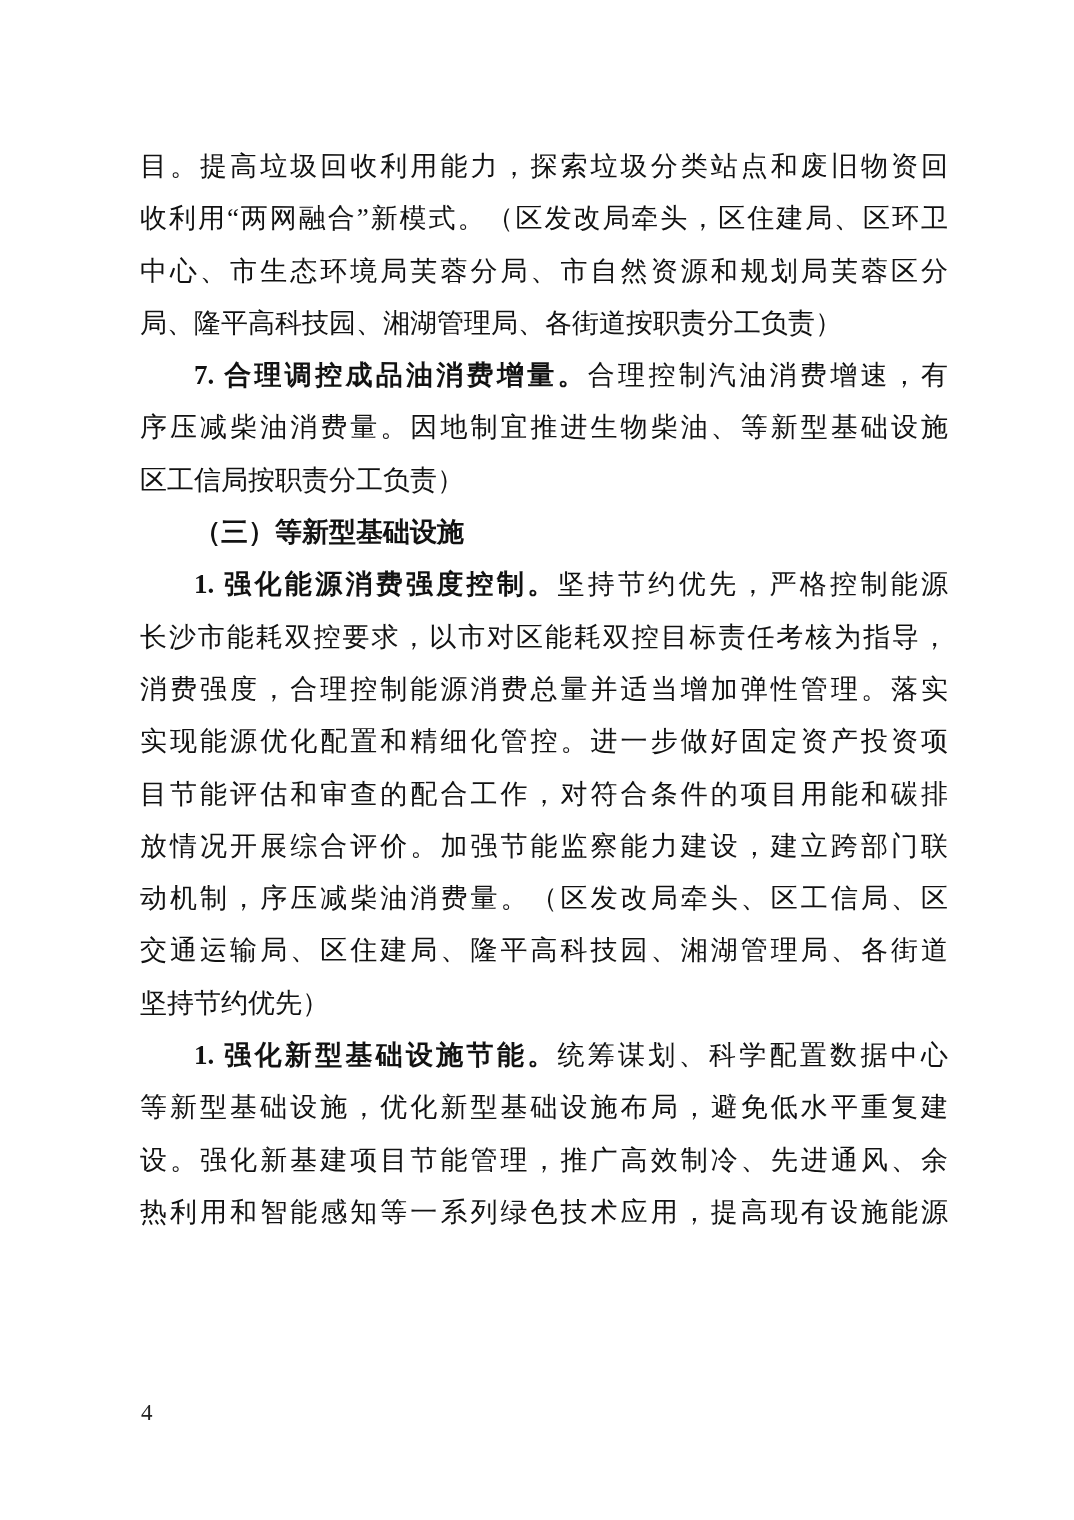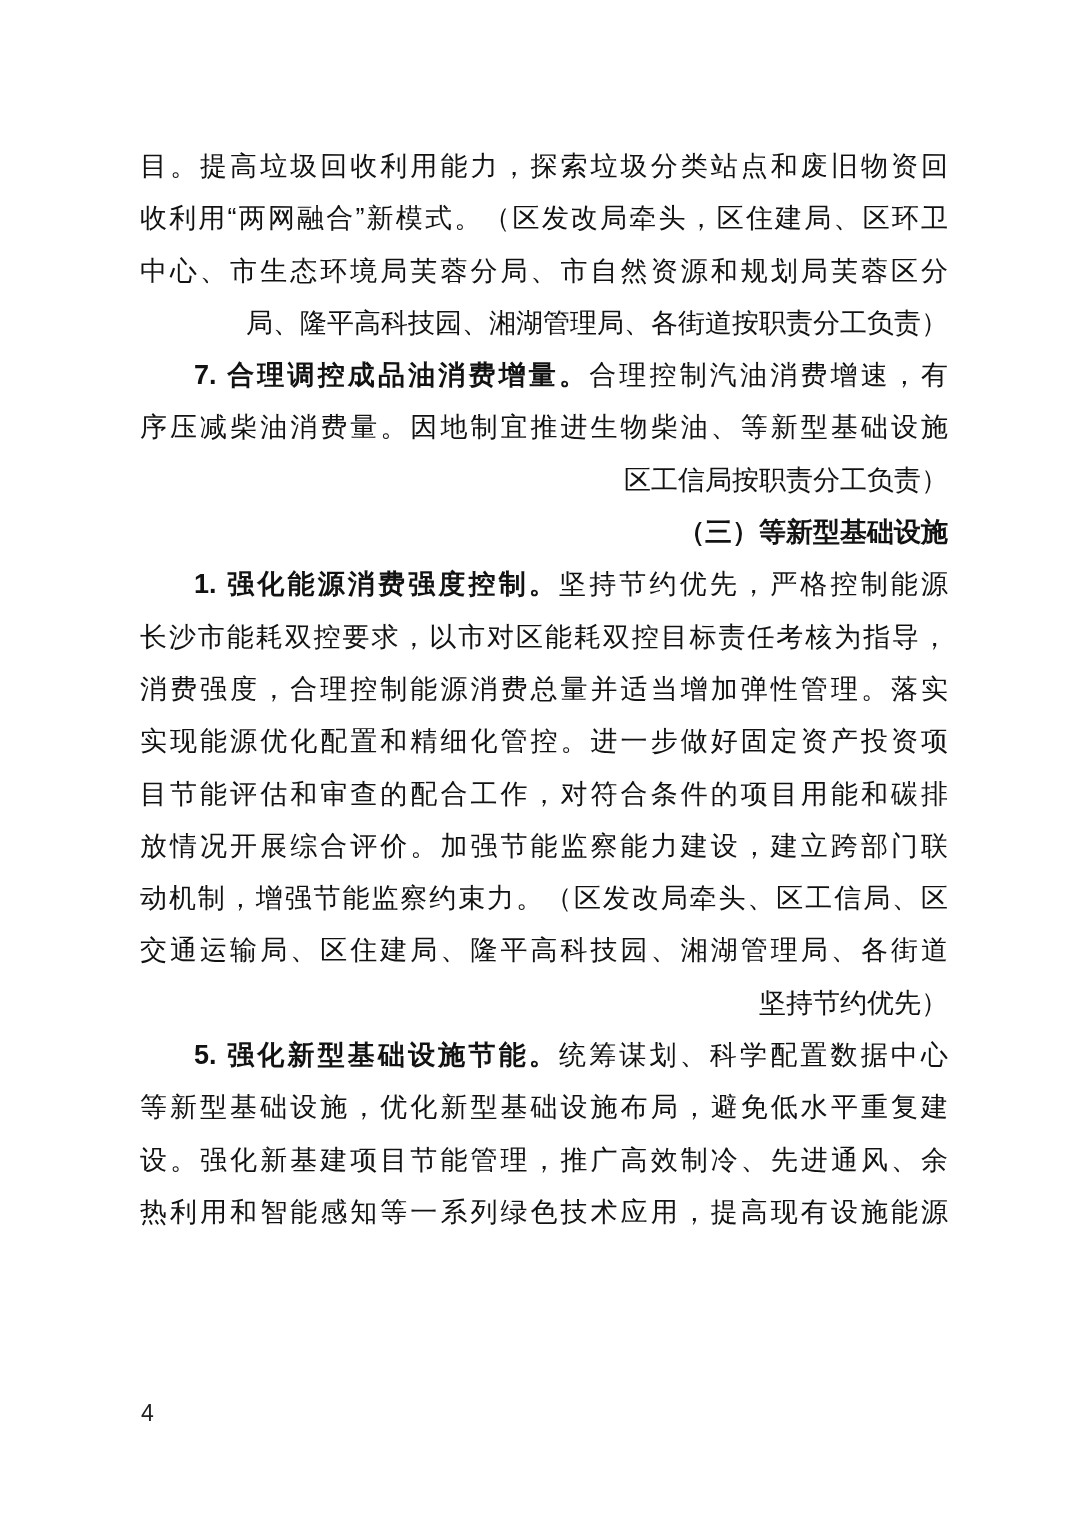--- a/index.html
+++ b/index.html
@@ -6,36 +6,36 @@
     margin: 0;
     padding: 0;
     background: #ffffff;
   }
   .page {
     position: relative;
     width: 1074px;
     height: 1520px;
     background: #ffffff;
     overflow: hidden;
-    font-family: Liberation Sans, sans-serif;
+    font-family: Liberation Serif, serif;
     color: #121212;
   }
   .text-block {
     position: absolute;
     left: 140px;
     top: 140px;
     width: 808px;
   }
   .line {
     height: 52.3px;
     line-height: 52.3px;
     font-size: 27px;
     white-space: normal;
     overflow: hidden;
-    text-align: right;
+    text-align: left;
   }
   .line.j {
     text-align: justify;
     text-align-last: justify;
     text-justify: inter-character;
   }
   .line.ind {
     text-indent: 54px;
   }
   .seg-b {
@@ -62,22 +62,22 @@
     <div class="line j ind"><span class="seg-b">7. 合理调控成品油消费增量。</span><span>合理控制汽油消费增速，有</span></div>
     <div class="line j"><span>序压减柴油消费量。因地制宜推进生物柴油、等新型基础设施</span></div>
     <div class="line"><span>区工信局按职责分工负责）</span></div>
     <div class="line ind"><span class="seg-b">（三）等新型基础设施</span></div>
     <div class="line j ind"><span class="seg-b">1. 强化能源消费强度控制。</span><span>坚持节约优先，严格控制能源</span></div>
     <div class="line j"><span>长沙市能耗双控要求，以市对区能耗双控目标责任考核为指导，</span></div>
     <div class="line j"><span>消费强度，合理控制能源消费总量并适当增加弹性管理。落实</span></div>
     <div class="line j"><span>实现能源优化配置和精细化管控。进一步做好固定资产投资项</span></div>
     <div class="line j"><span>目节能评估和审查的配合工作，对符合条件的项目用能和碳排</span></div>
     <div class="line j"><span>放情况开展综合评价。加强节能监察能力建设，建立跨部门联</span></div>
-    <div class="line j"><span>动机制，增强节能监察约束力。（区发改局牵头、区工信局、区</span></div>
+    <div class="line j"><span>动机制，序压减柴油消费量。（区发改局牵头、区工信局、区</span></div>
     <div class="line j"><span>交通运输局、区住建局、隆平高科技园、湘湖管理局、各街道</span></div>
     <div class="line"><span>坚持节约优先）</span></div>
-    <div class="line j ind"><span class="seg-b">5. 强化新型基础设施节能。</span><span>统筹谋划、科学配置数据中心</span></div>
+    <div class="line j ind"><span class="seg-b">1. 强化新型基础设施节能。</span><span>统筹谋划、科学配置数据中心</span></div>
     <div class="line j"><span>等新型基础设施，优化新型基础设施布局，避免低水平重复建</span></div>
     <div class="line j"><span>设。强化新基建项目节能管理，推广高效制冷、先进通风、余</span></div>
     <div class="line j"><span>热利用和智能感知等一系列绿色技术应用，提高现有设施能源</span></div>
   </div>
   <div class="page-number">4</div>
 </div>
 
 </body></html>

